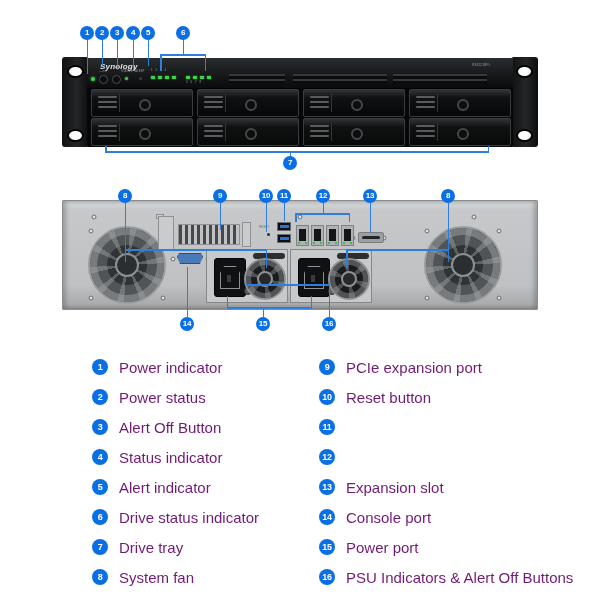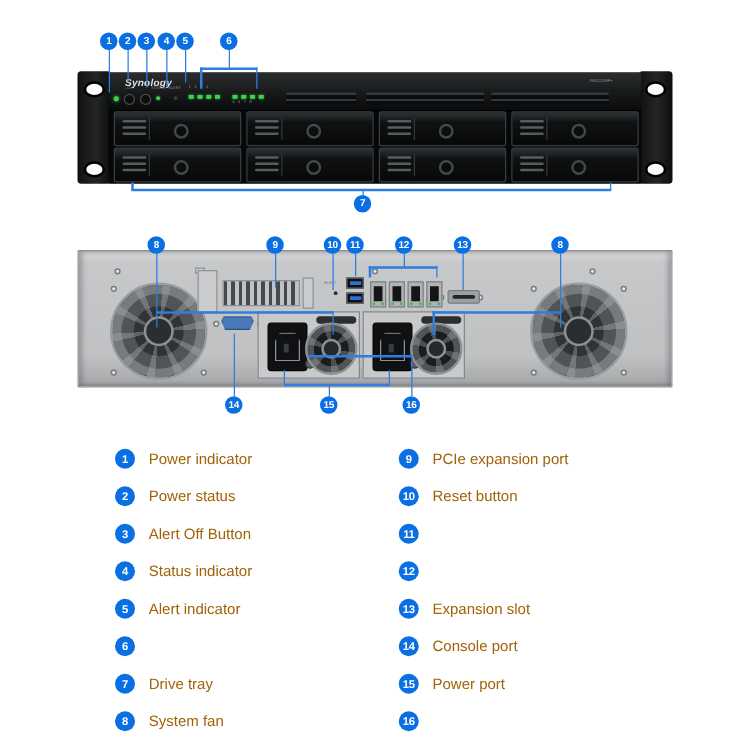--- a/index.html
+++ b/index.html
@@ -70,21 +70,21 @@
   .psufan .hub{width:12px;height:12px;border-width:2px;background:#26282a;}
 
   
   .legend{position:absolute;left:92px;top:352px;width:480px;}
   .lcol{position:absolute;top:0;}
   .lcol.left{left:0;width:210px;}
   .lcol.right{left:227px;width:250px;}
   .lrow{height:30px;display:flex;align-items:center;}
   .lnum{width:16px;height:16px;border-radius:50%;background:#0b6fe4;color:#fff;
     font-size:9px;font-weight:bold;line-height:16px;text-align:center;flex:0 0 16px;letter-spacing:-.3px;}
-  .llabel{margin-left:11px;font-size:12px;color:#a16207;white-space:nowrap;}
+  .llabel{margin-left:11px;font-size:15px;color:#701a75;white-space:nowrap;}
 </style>
 </head>
 <body>
 
 <div class="front">
   <div class="ear l">
     <div class="earhole" style="top:8px;"></div>
     <div class="earhole" style="top:72px;"></div>
   </div>
   <div class="ear r">
@@ -357,20 +357,21 @@
       <div class="lrow">
         <span class="lnum">4</span>
         <span class="llabel">Status indicator</span>
       </div>
       <div class="lrow">
         <span class="lnum">5</span>
         <span class="llabel">Alert indicator</span>
       </div>
       <div class="lrow">
         <span class="lnum">6</span>
+        <span class="llabel">Drive status indicator</span>
       </div>
       <div class="lrow">
         <span class="lnum">7</span>
         <span class="llabel">Drive tray</span>
       </div>
       <div class="lrow">
         <span class="lnum">8</span>
         <span class="llabel">System fan</span>
       </div>
     </div>
@@ -396,15 +397,16 @@
       <div class="lrow">
         <span class="lnum">14</span>
         <span class="llabel">Console port</span>
       </div>
       <div class="lrow">
         <span class="lnum">15</span>
         <span class="llabel">Power port</span>
       </div>
       <div class="lrow">
         <span class="lnum">16</span>
+        <span class="llabel">PSU Indicators &amp; Alert Off Buttons</span>
       </div>
     </div>
 </div>
 
 </body></html>

